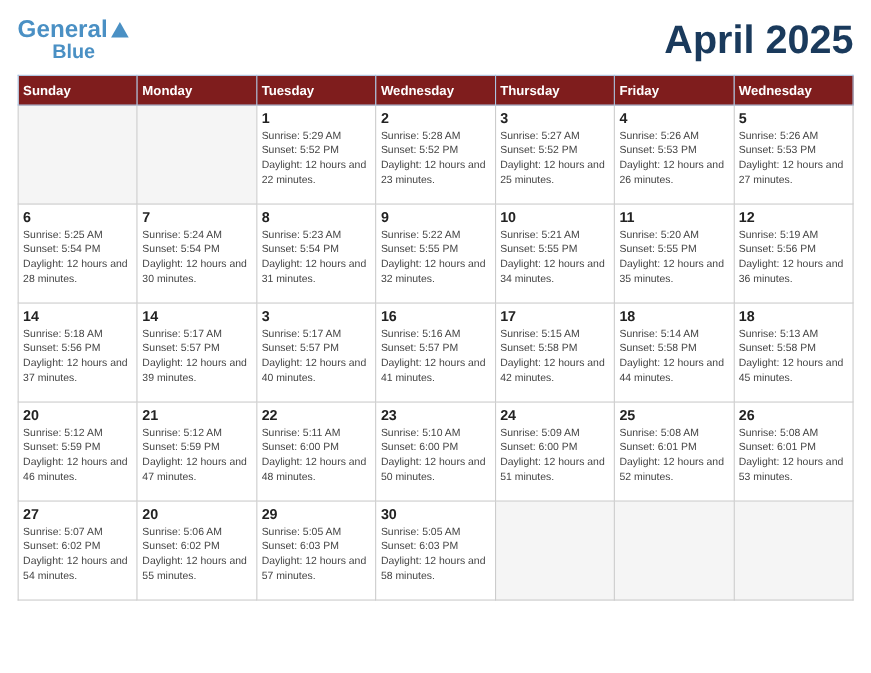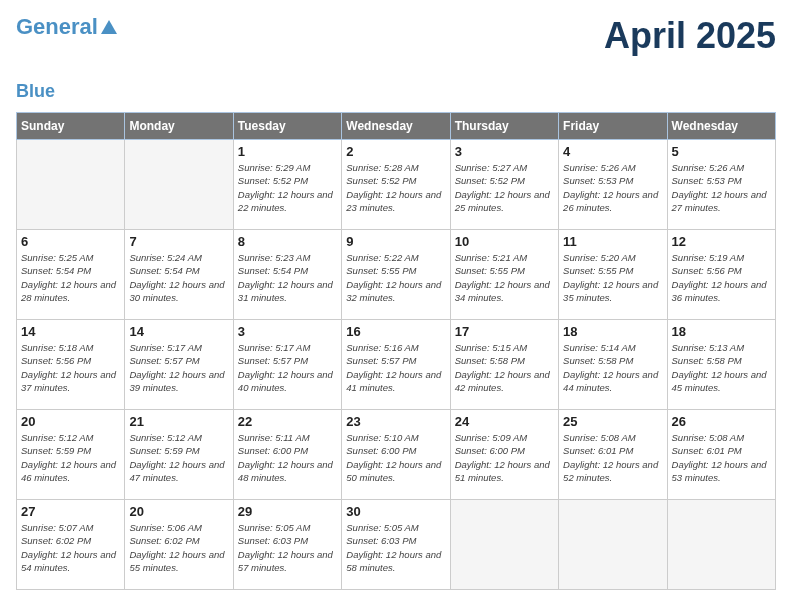--- a/index.html
+++ b/index.html
@@ -12,22 +12,21 @@
     }
     .header-area {
       display: flex;
       justify-content: space-between;
       align-items: flex-start;
       margin-bottom: 12px;
     }
     .logo {
       display: flex;
       flex-direction: column;
-      align-items: flex-start;
-      gap: 44px;
+      align-items: center;
     }
     .logo-text {
       font-size: 22px;
       font-weight: bold;
       color: #1a3a5c;
       line-height: 1;
     }
     .logo-text span {
       color: #4a90c4;
     }
@@ -44,21 +43,21 @@
       font-size: 16px;
       color: #333;
       font-weight: normal;
     }
     table {
       width: 100%;
       border-collapse: collapse;
       table-layout: fixed;
     }
     th {
-      background-color: #737373;
+      background-color: #7f1d1d;
       color: #fff;
       padding: 6px 4px;
       font-size: 12px;
       font-weight: bold;
       text-align: left;
       border: 1px solid #aac4e0;
     }
     td {
       vertical-align: top;
       padding: 4px 4px;
@@ -76,21 +75,20 @@
       font-size: 13px;
       font-weight: bold;
       color: #222;
       display: block;
       margin-bottom: 2px;
     }
     .day-info {
       font-size: 9.5px;
       color: #444;
       line-height: 1.4;
-      font-style: italic;
     }
   </style>
 </head>
 <body>
 
 <div class="header-area">
   <div class="logo">
     <div style="display:flex;align-items:center;gap:2px;">
       <span class="logo-text">
         <span>General</span>

